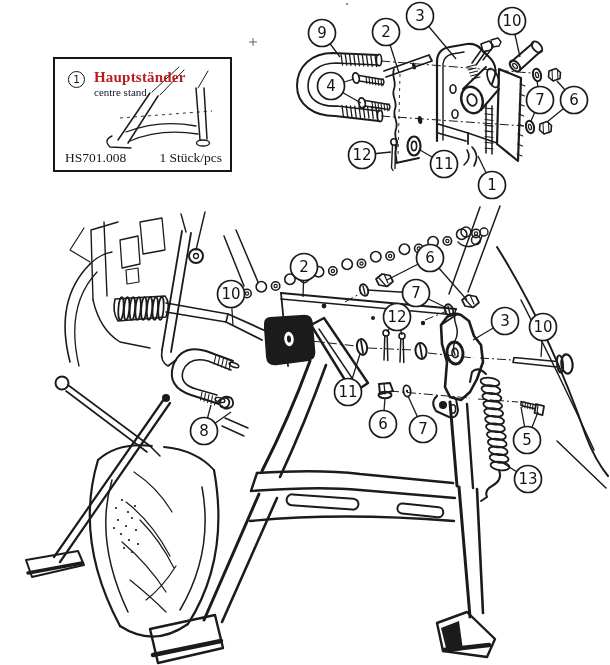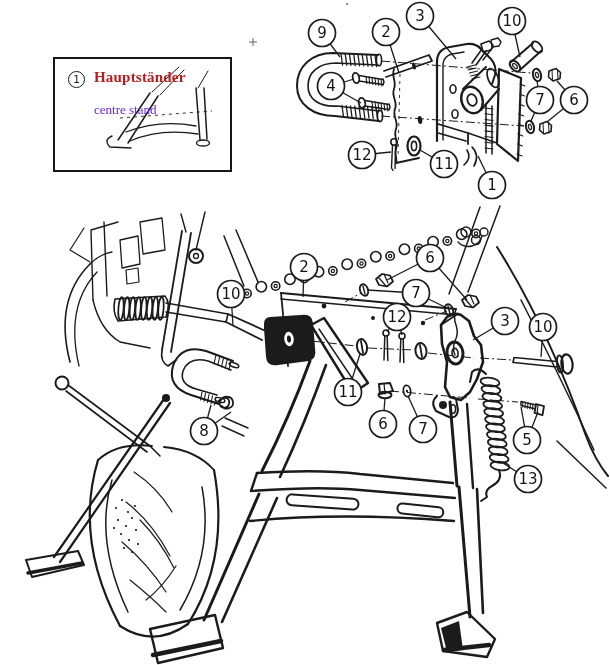--- a/index.html
+++ b/index.html
@@ -16,21 +16,21 @@
                text-anchor:middle;}
   .speck{stroke:#555;stroke-width:.9;fill:none;}
   
   .part-box{position:absolute;left:53px;top:57px;width:175px;height:111px;
             border:2px solid #161616;background:transparent;}
   .pb-row1{position:absolute;left:13px;top:10px;display:flex;align-items:flex-start;gap:9px;}
   .circ{display:inline-block;width:15px;height:15px;border:1.4px solid #161616;border-radius:50%;
         font-size:10.5px;line-height:15px;text-align:center;color:#161616;margin-top:2px;
         font-family:"DejaVu Sans",sans-serif;}
   .t-de{font-weight:700;font-size:15px;color:#b91c1c;letter-spacing:.2px;}
-  .t-en{font-size:13px;color:#6d28d9;margin-top:16px;}
+  .t-en{font-size:11px;color:#0f172a;margin-top:0px;}
   .pb-bottom{position:absolute;left:10px;right:8px;bottom:4px;display:flex;
              justify-content:space-between;font-size:13.5px;color:#161616;}
 </style>
 </head>
 <body>
 
 <div class="page">
 
 <svg id="art" width="610" height="665" viewBox="0 0 610 665">
 
@@ -567,15 +567,19 @@
 </svg>
 
 <div class="part-box">
   <div class="pb-row1">
     <span class="circ">1</span>
     <span>
       <div class="t-de">Hauptständer</div>
       <div class="t-en">centre stand</div>
     </span>
   </div>
+  <div class="pb-bottom">
+    <span>HS701.008</span>
+    <span>1 Stück/pcs</span>
+  </div>
 </div>
 
 </div>
 
 </body></html>

